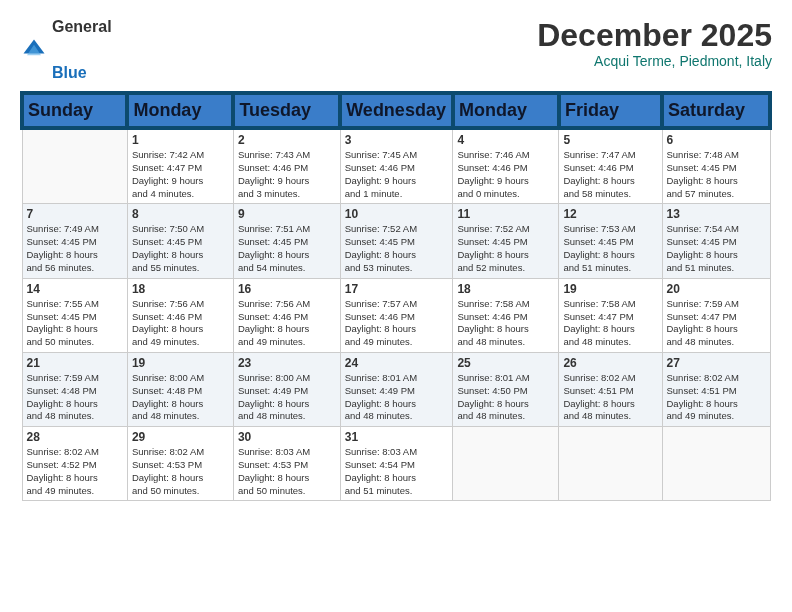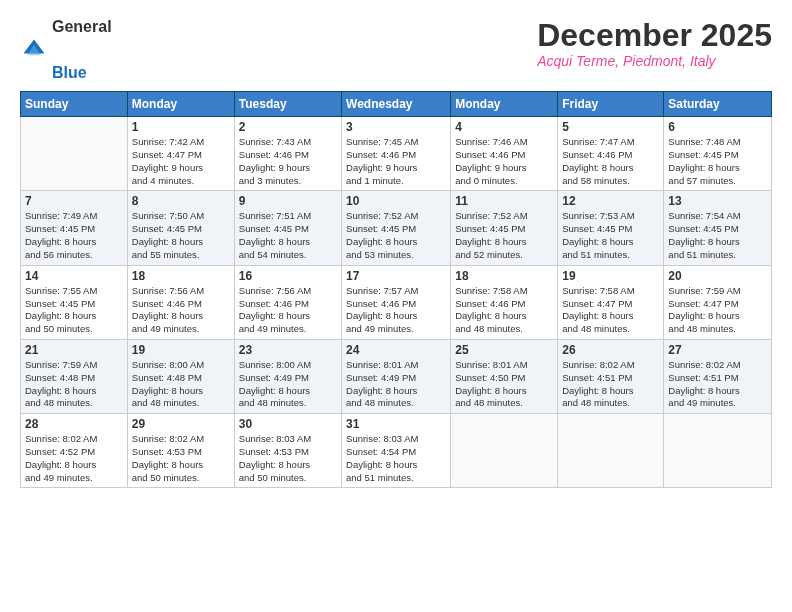--- a/index.html
+++ b/index.html
@@ -41,45 +41,44 @@
       font-size: 16px;
       font-weight: bold;
       color: #1a6fba;
       margin-top: 28px;
     }
     .logo-icon {
       width: 28px;
       height: 28px;
     }
     .title-block {
-      text-align: left;
+      text-align: right;
     }
     .month-title {
       font-size: 32px;
       font-weight: bold;
       color: #333;
       line-height: 1.1;
     }
     .subtitle {
       font-size: 14px;
-      color: #ec4899;
-      font-style: italic;
+      color: #0f766e;
     }
     .calendar {
       width: 100%;
       border-collapse: collapse;
     }
     .calendar th {
       background: #3a7dc9;
-      color: #ffffff;
-      font-size: 12px;
+      color: #0f172a;
+      font-size: 18px;
       font-weight: bold;
       padding: 5px 4px;
       text-align: left;
-      border: 1px solid #0c4a6e;
+      border: 4px solid #0c4a6e;
     }
     .calendar td {
       border: 1px solid #ccc;
       vertical-align: top;
       padding: 3px 4px;
       width: 113px;
       font-size: 10px;
       color: #333;
       background: #fff;
       min-height: 70px;

